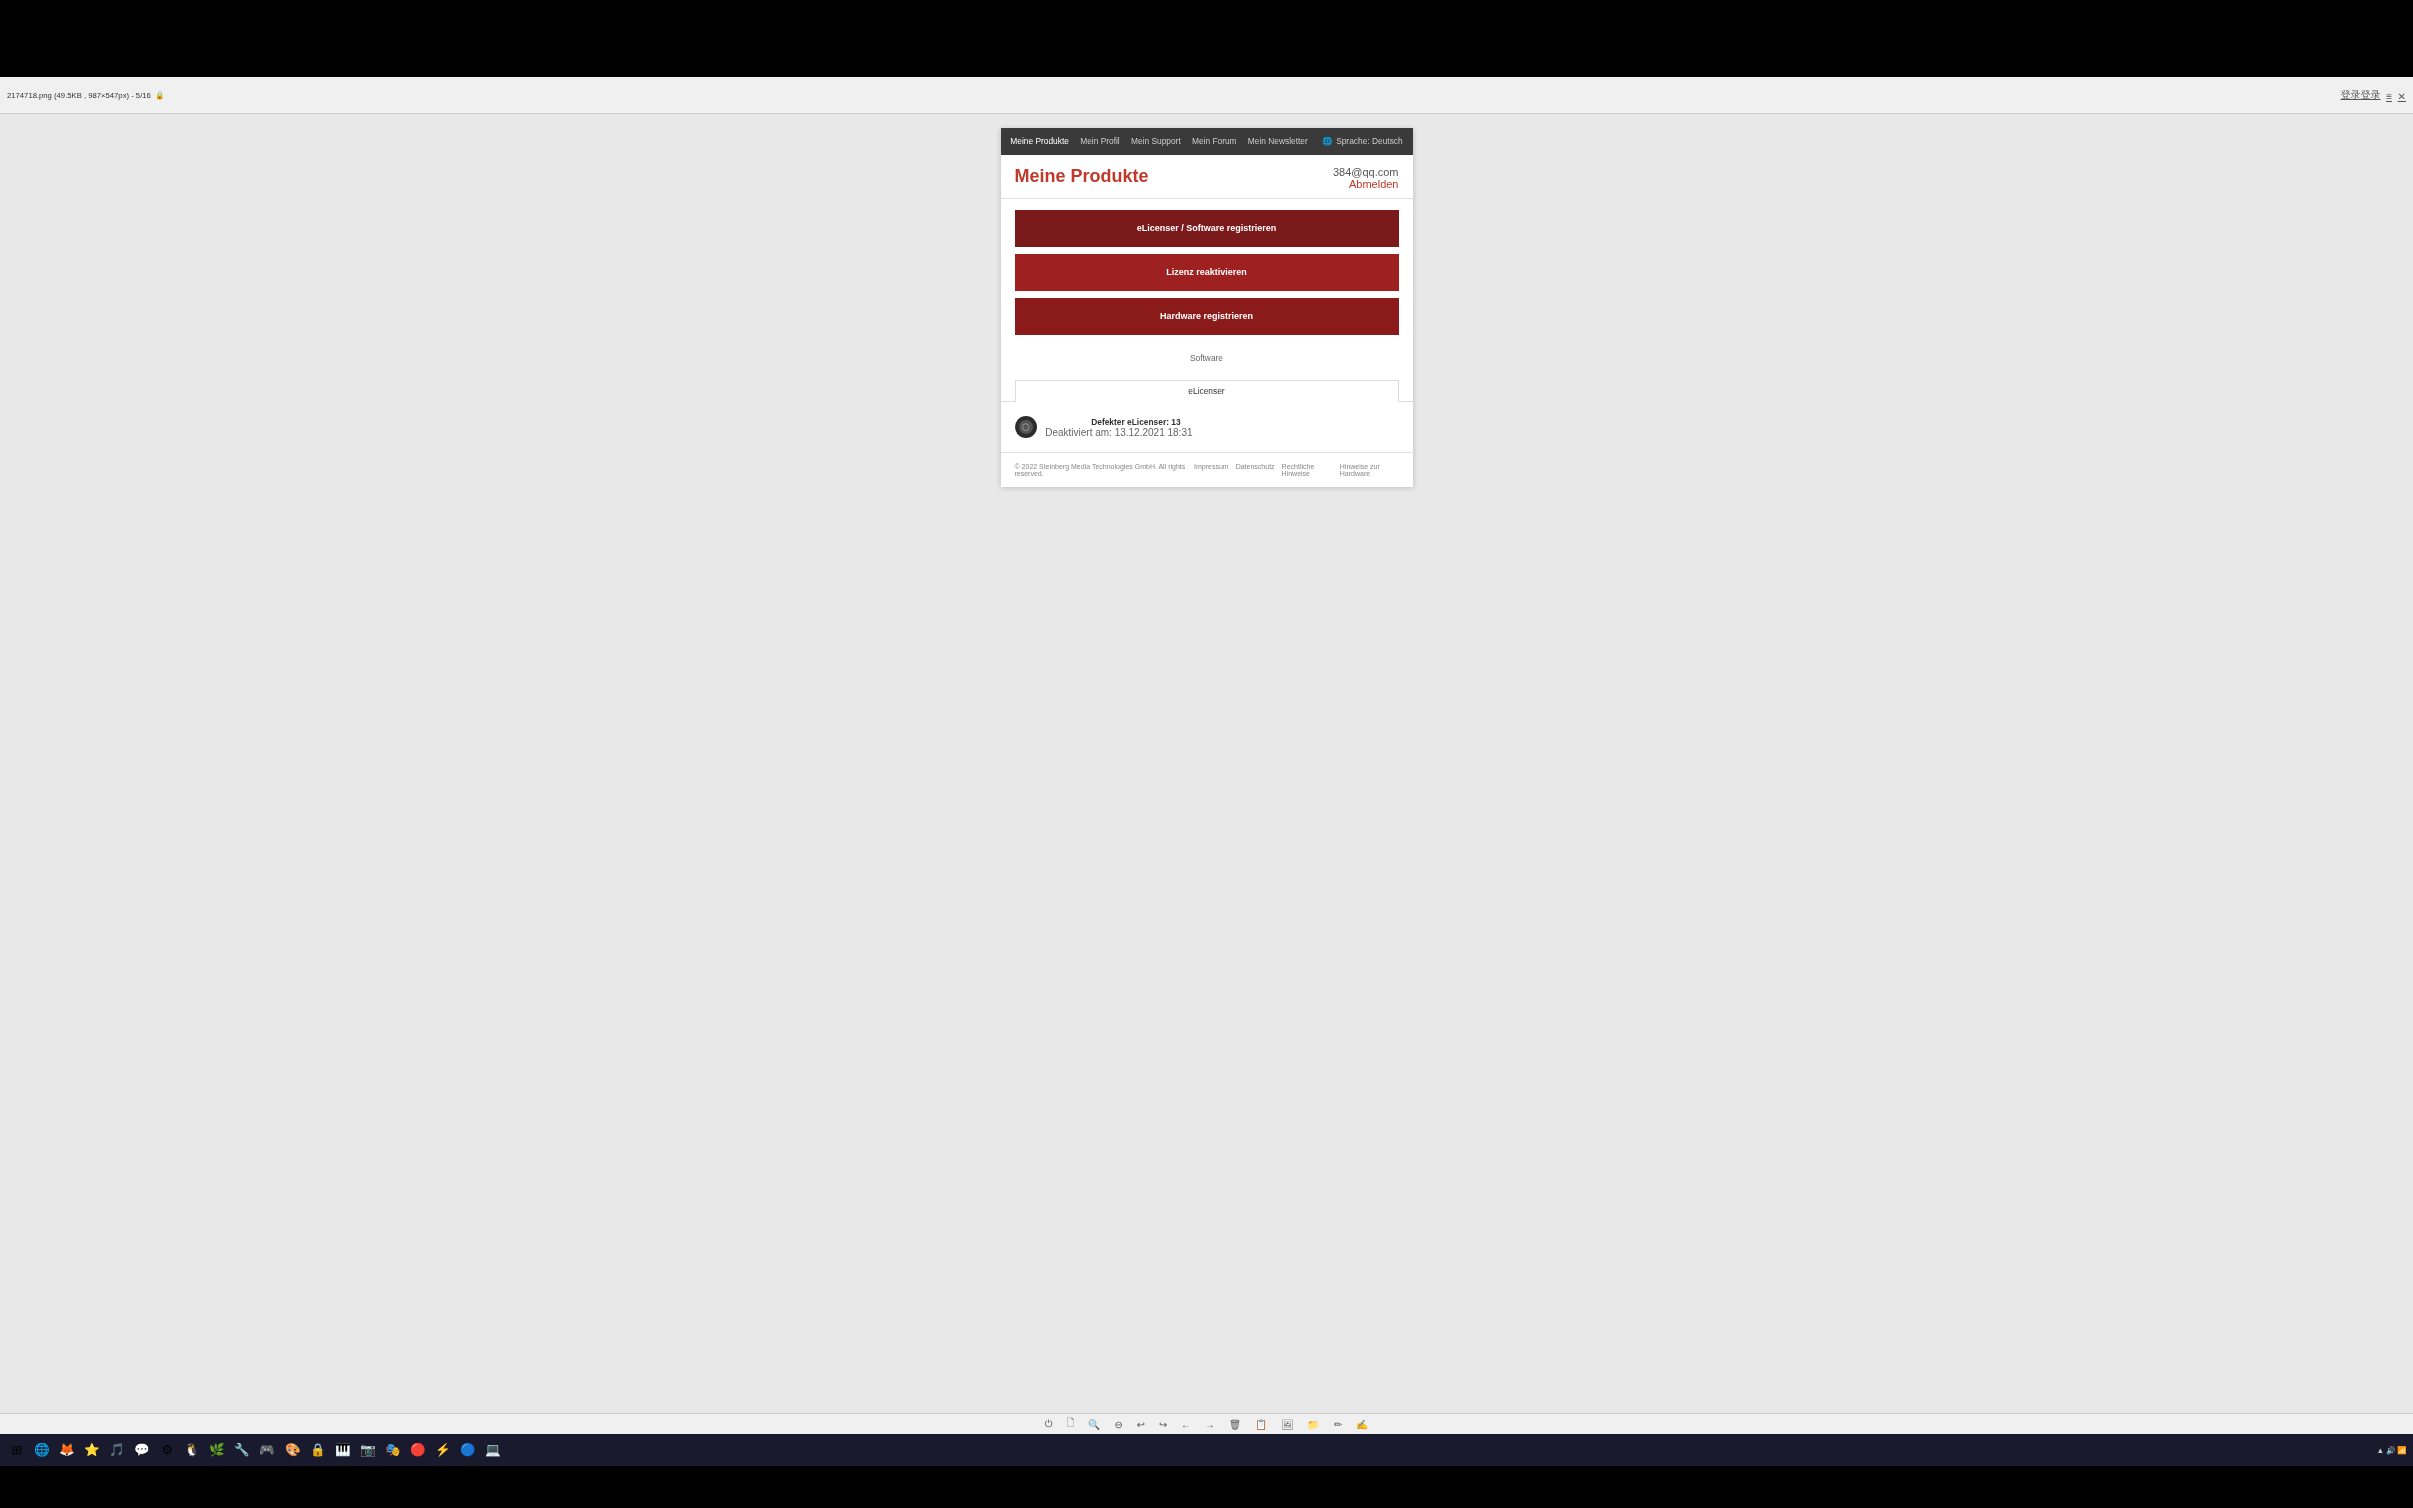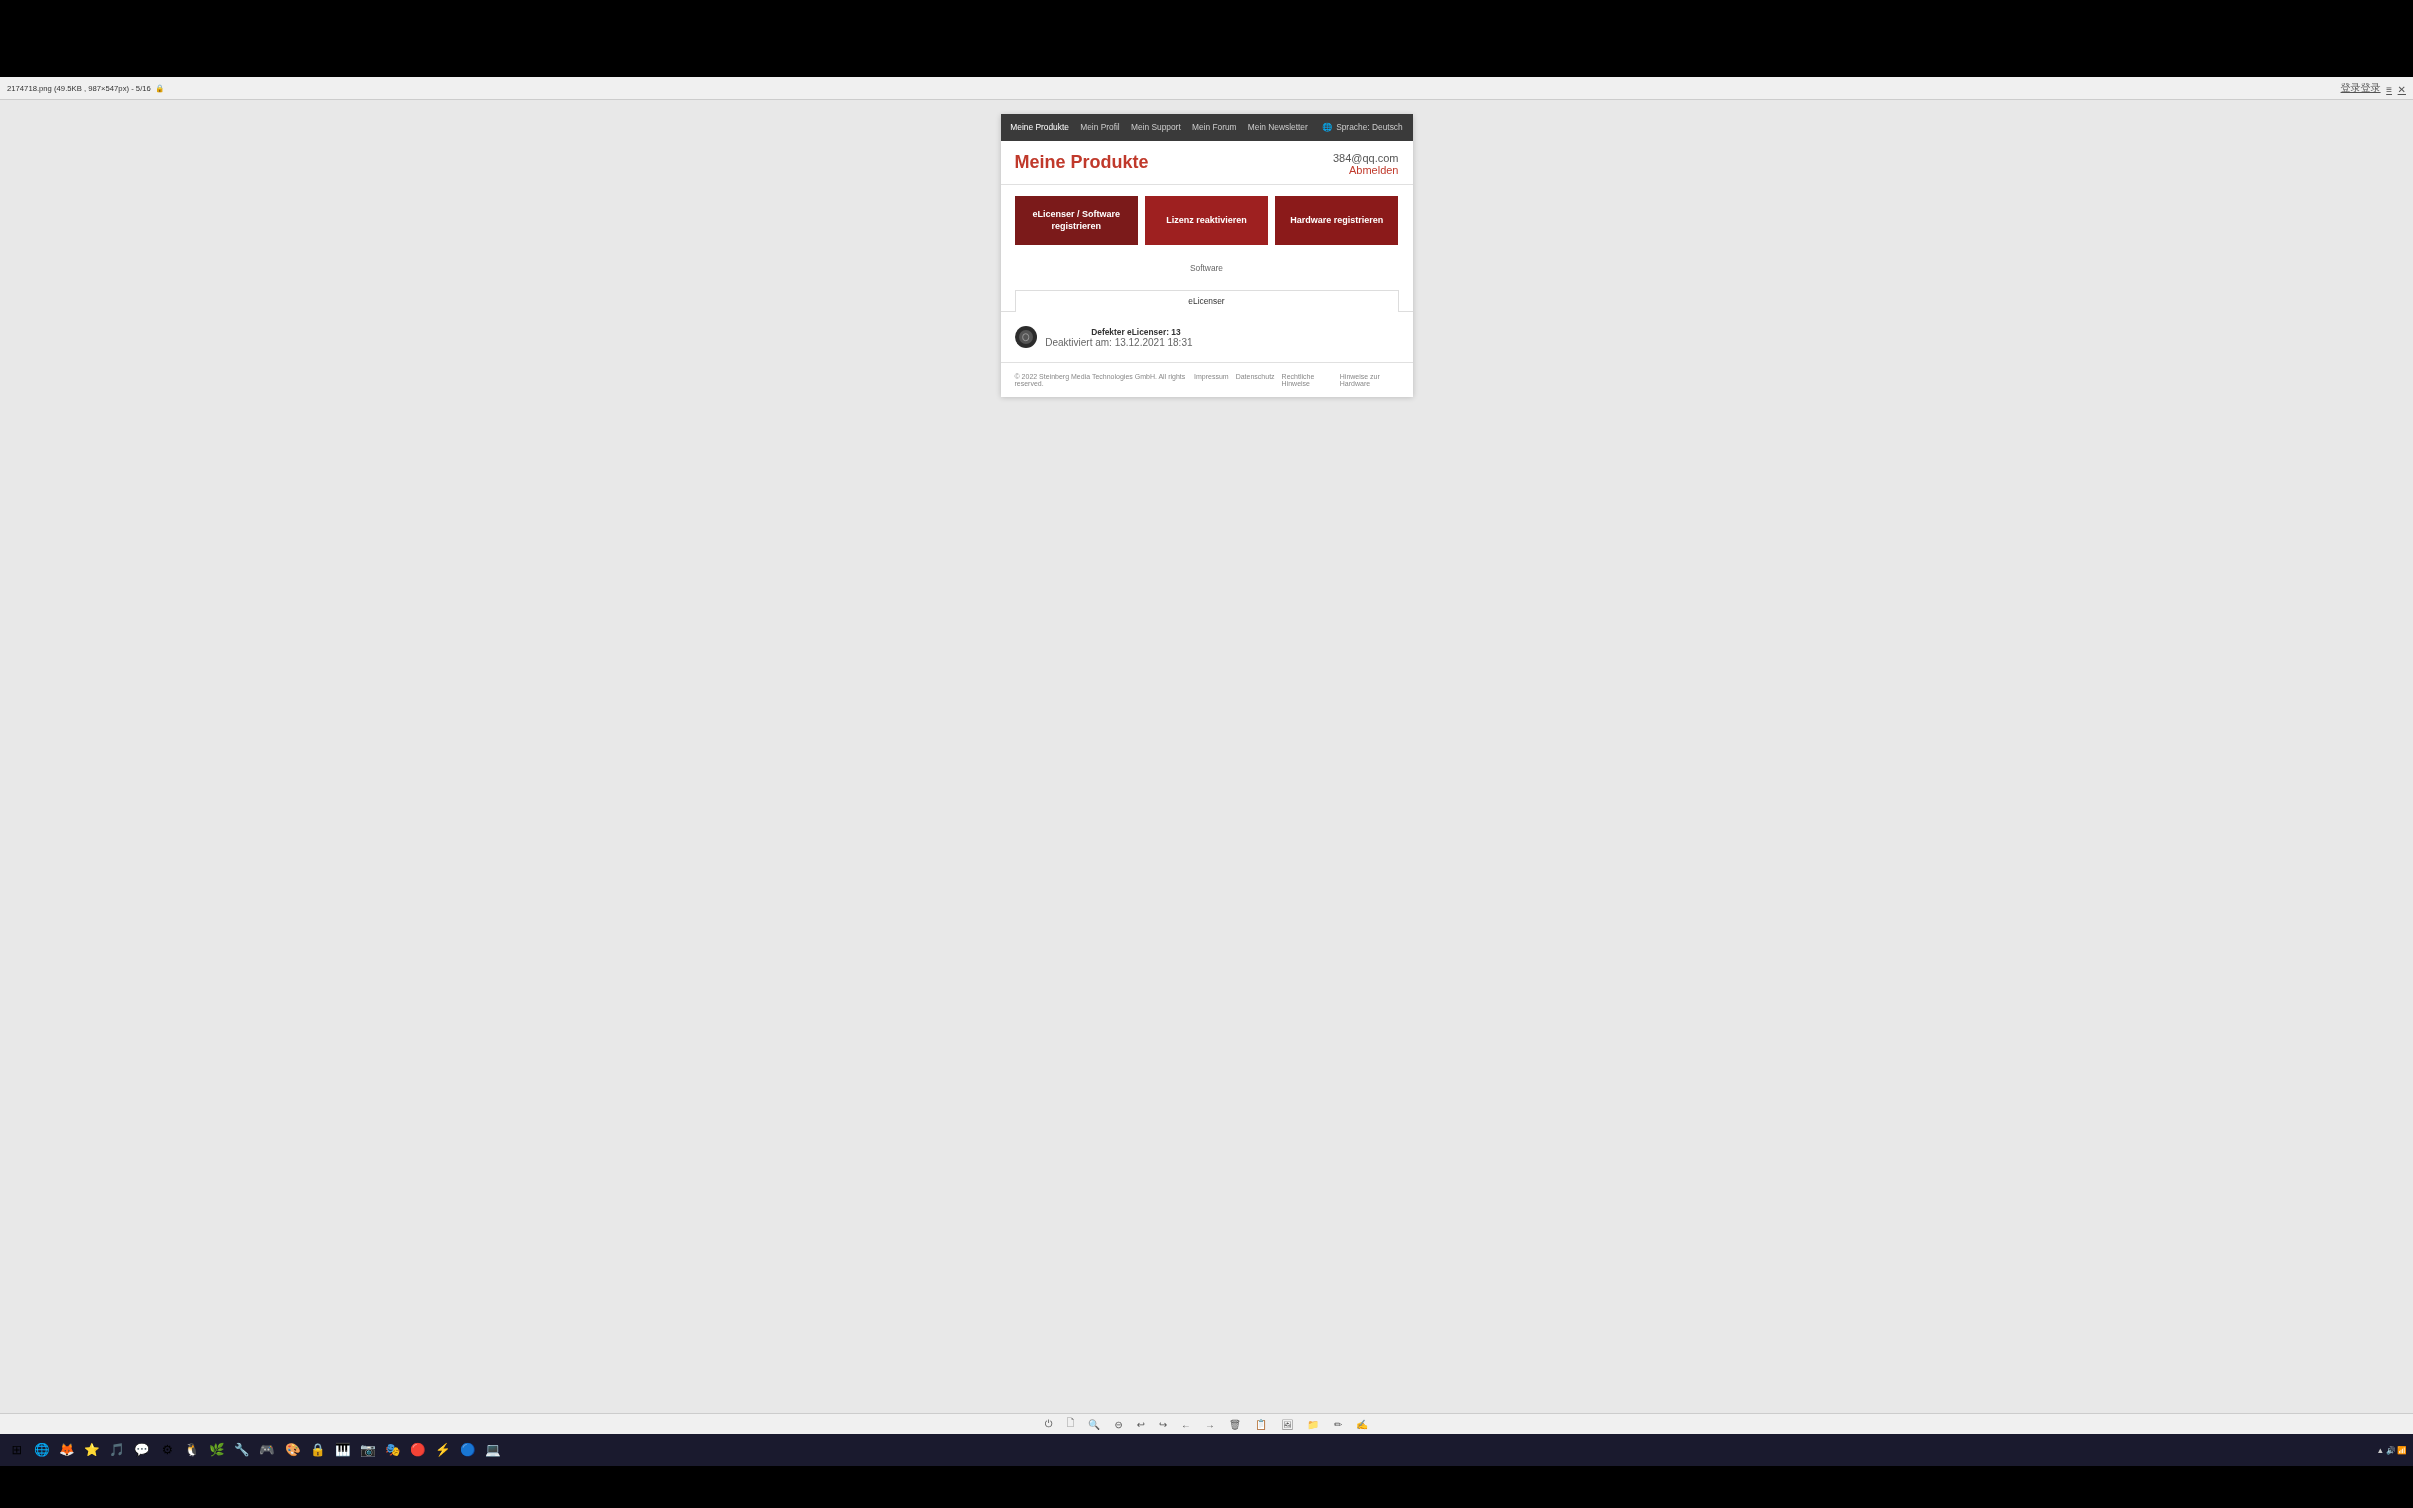--- a/index.html
+++ b/index.html
@@ -15,21 +15,21 @@
     
     .top-bar {
       background: #000;
       height: 77px;
       flex-shrink: 0;
     }
 
     
     .browser-chrome {
       background: #f0f0f0;
-      height: 23px;
+      height: 37px;
       display: flex;
       align-items: center;
       padding: 0 7px;
       font-size: 7.7px;
       color: #333;
       border-bottom: 0.7px solid #ccc;
       flex-shrink: 0;
     }
     .browser-chrome-left {
       flex: 1;
@@ -121,20 +121,21 @@
       text-decoration: none;
       margin-top: 44px;
     }
 
     
     .action-buttons {
       background: #fff;
       padding: 11.2px 14px;
       display: flex;
       gap: 7px;
+      flex-direction: column;
     }
     .action-btn {
       flex: 1;
       padding: 12.6px 7px;
       border: none;
       color: #fff;
       font-size: 9px;
       font-weight: bold;
       cursor: pointer;
       text-align: center;

